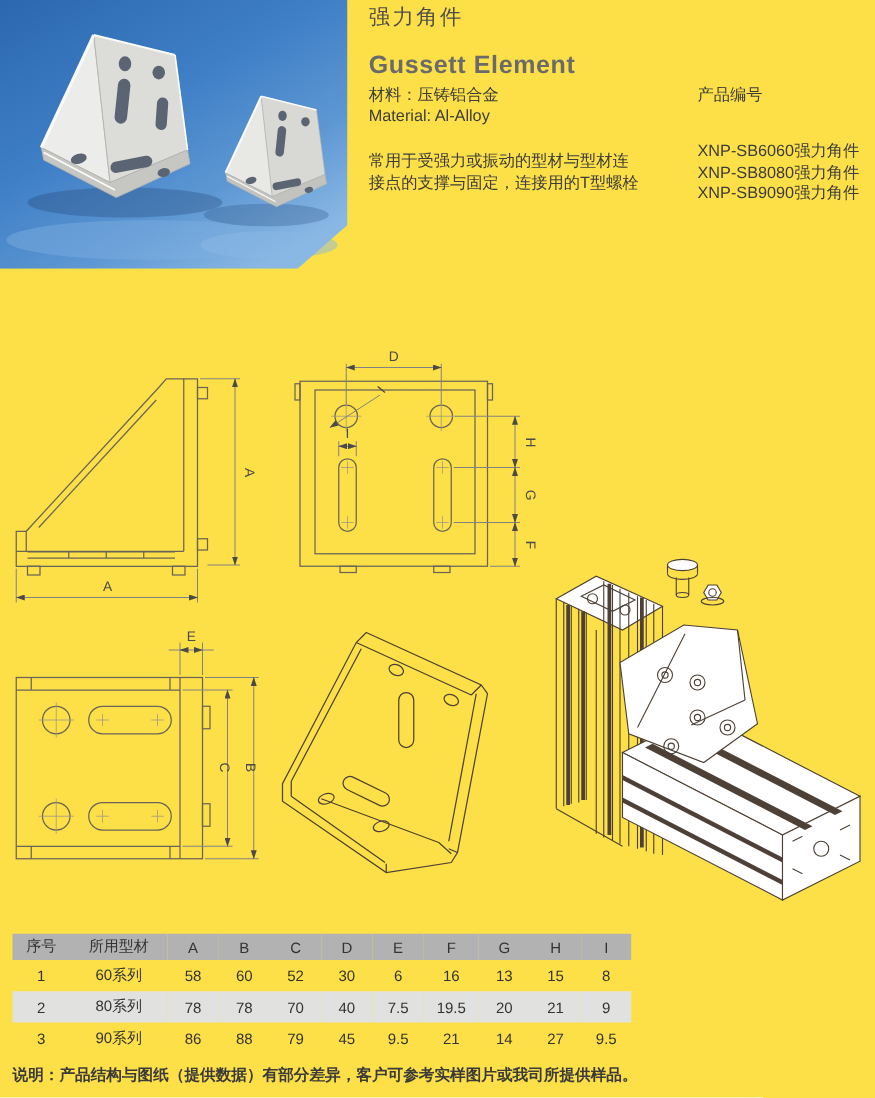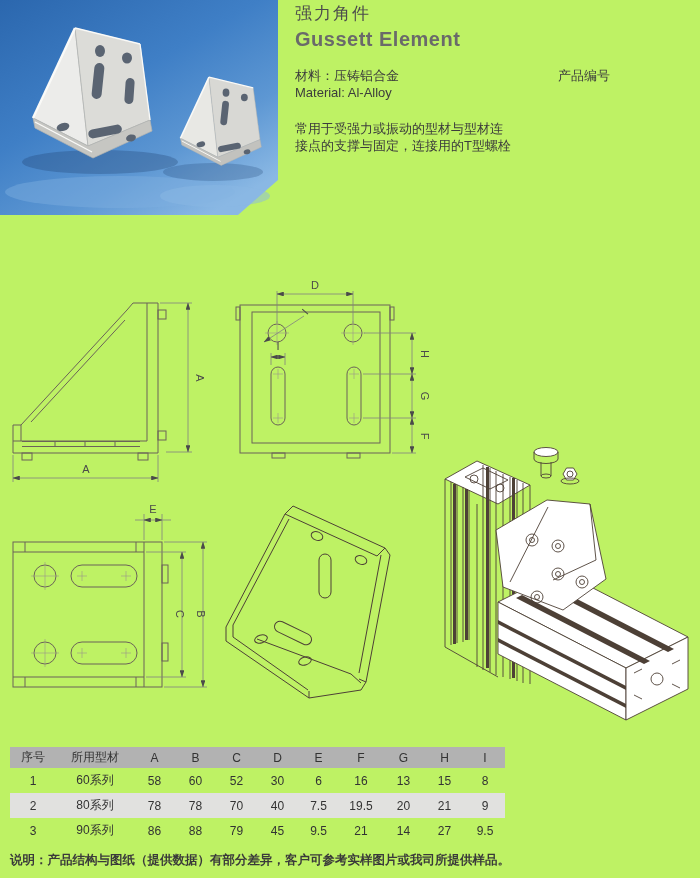--- a/index.html
+++ b/index.html
@@ -1,21 +1,21 @@
 <!DOCTYPE html>
 <html><head>
 <meta charset="utf-8">
 <style>
   html,body{margin:0;padding:0;background:#fff;}
-  .page{position:relative;width:700px;height:878px;background:#bef264;overflow:hidden;
+  .page{position:relative;width:700px;height:878px;background:#fde047;overflow:hidden;
         font-family:"Liberation Sans","DejaVu Sans",sans-serif;color:#3f3f3f;}
   .abs{position:absolute;}
   
   .title-zh{font-size:17px;letter-spacing:2px;color:#4c4c4c;}
-  .title-en{font-size:20px;font-weight:bold;color:#6a6a6a;margin-top:3px;letter-spacing:.5px;}
+  .title-en{font-size:20px;font-weight:bold;color:#6a6a6a;margin-top:16px;letter-spacing:.5px;}
   .label-bold{font-weight:normal;font-size:13px;color:#3c3c3c;}
   .body-line{font-size:13px;line-height:16.5px;color:#3c3c3c;}
   .codes div{font-size:13px;line-height:16.5px;color:#3c3c3c;}
   
   svg text.dim{font-size:11px;fill:#4a4a4a;font-family:"Liberation Sans","DejaVu Sans",sans-serif;}
   .part{stroke:#6b6358;stroke-width:1;fill:none;}
   .thin{stroke:#9a948c;stroke-width:.6;fill:none;}
   .dimln{stroke:#828282;stroke-width:.8;fill:none;}
   .iso{stroke:#4d4036;stroke-width:1;fill:none;}
   .asb{stroke:#4d4036;stroke-width:.9;fill:none;}
@@ -95,20 +95,25 @@
     <div class="title-en">Gussett Element</div>
   </div>
 
   <div class="abs" style="left:295px;top:67px">
     <div class="label-bold">材料：压铸铝合金</div>
     <div class="body-line">Material: Al-Alloy</div>
   </div>
 
   <div class="abs label-bold" style="left:558px;top:67px">产品编号</div>
 
+  <div class="abs codes" style="left:558px;top:113px">
+    <div>XNP-SB6060强力角件</div>
+    <div>XNP-SB8080强力角件</div>
+    <div>XNP-SB9090强力角件</div>
+  </div>
 
   <div class="abs" style="left:295px;top:121px">
     <div class="body-line">常用于受强力或振动的型材与型材连</div>
     <div class="body-line">接点的支撑与固定，连接用的T型螺栓</div>
   </div>
 
   <svg class="abs" style="left:0;top:292px" width="230" height="200" viewBox="0 0 230 200">
     <defs>
       <marker id="arA" markerWidth="9" markerHeight="6" viewBox="0 0 9 6" refX="8.5" refY="3" orient="auto-start-reverse">
         <path d="M0,0L9,3L0,6Z" fill="#4a4a4a"></path>

